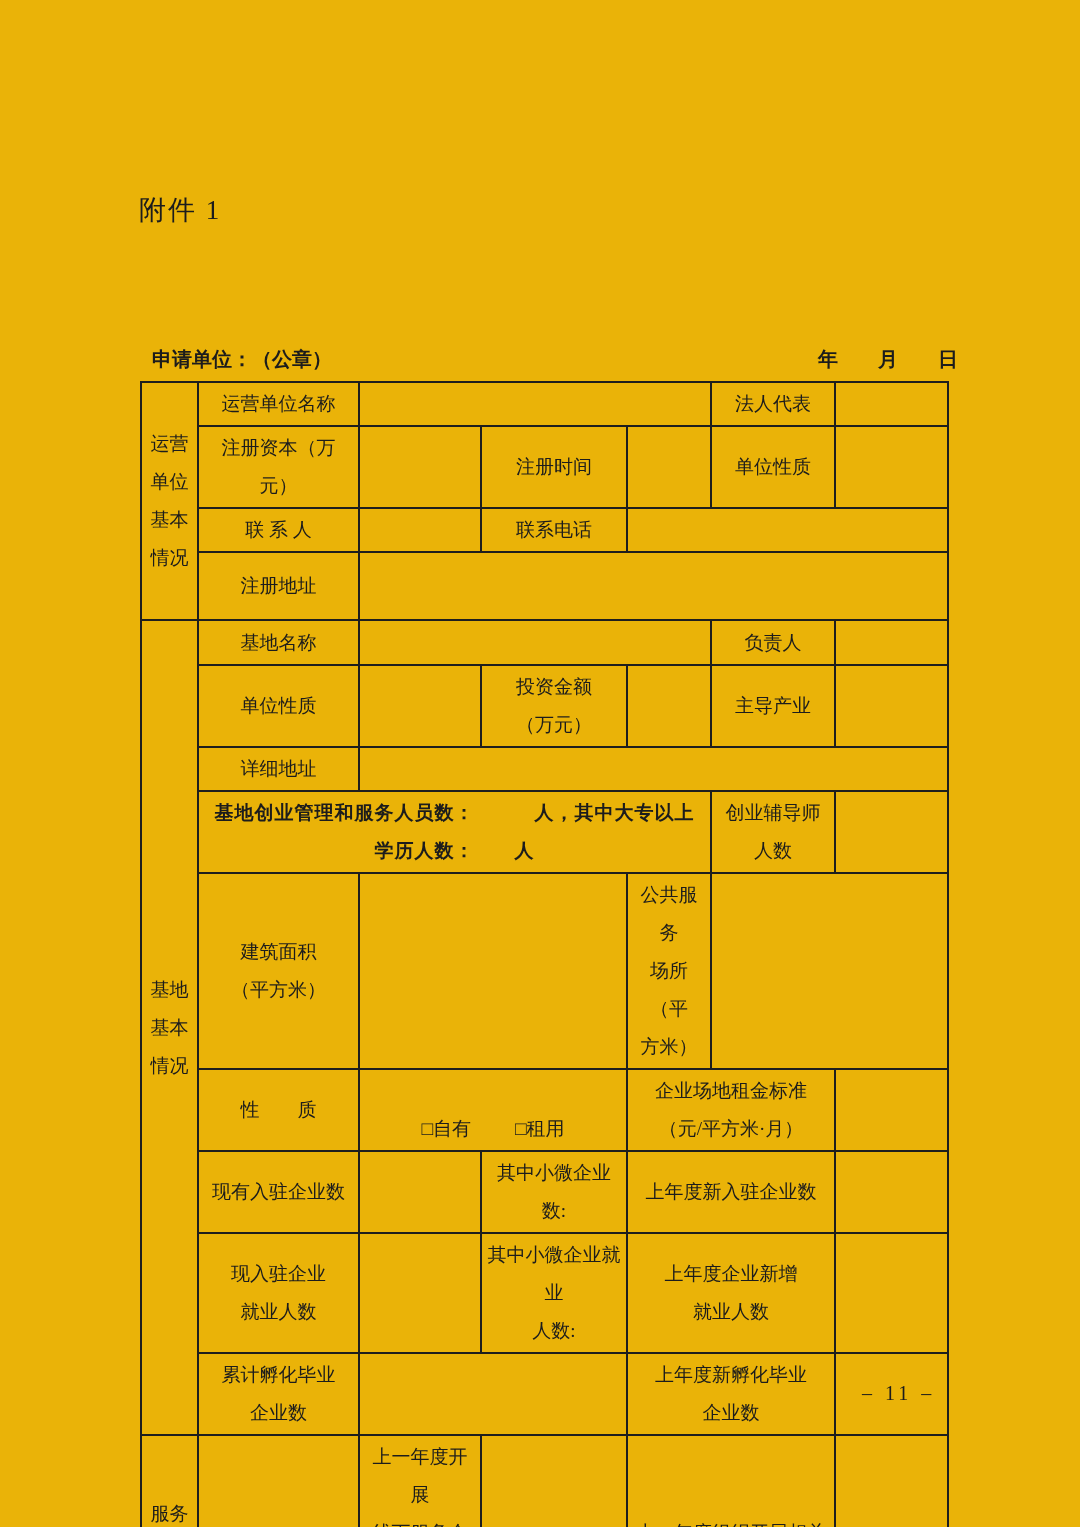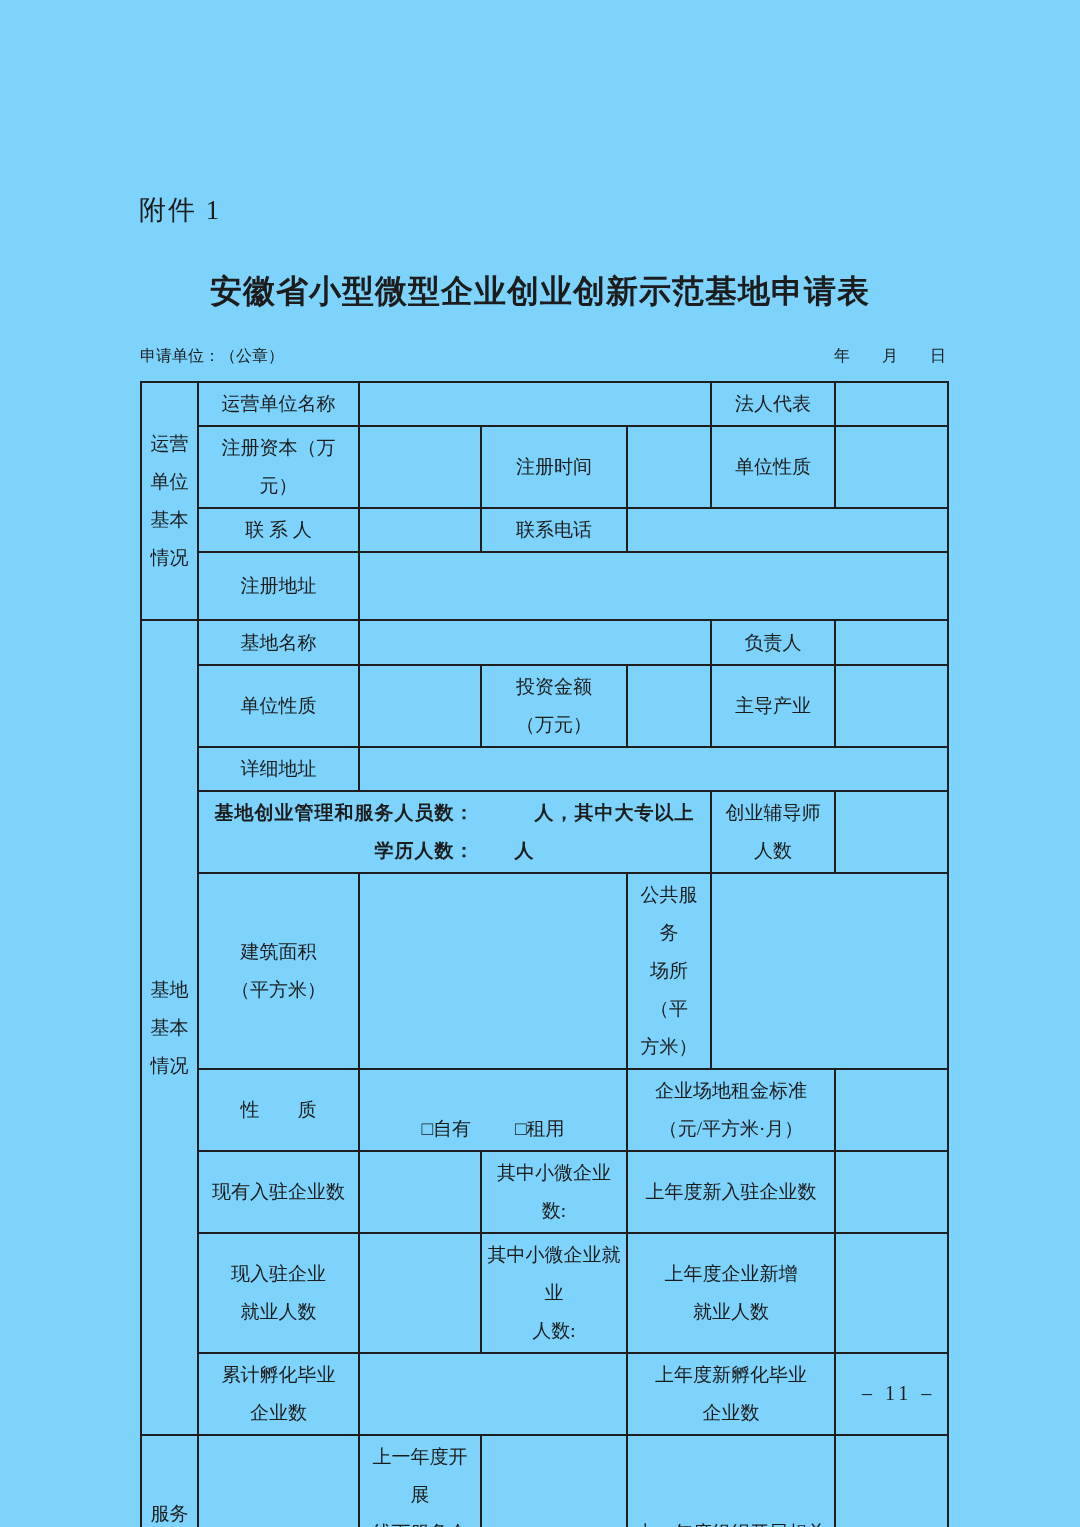--- a/index.html
+++ b/index.html
@@ -1,37 +1,38 @@
 <!DOCTYPE html>
 <html><head>
 <meta charset="utf-8">
 <style>
   html,body{margin:0;padding:0;background:#e8e8e8;}
   .page{
     position:relative;
     width:1080px;height:1527px;
     margin:0 auto;
-    background:#7dd3fc;
+    background:#eab308;
     color:#1c1c1c;
     font-family:"Liberation Serif","DejaVu Serif",serif;
     overflow:hidden;
   }
   .attachment{
     position:absolute;left:139px;top:192px;
     font-size:27px;letter-spacing:2px;font-weight:500;
   }
   .doc-title{
     position:absolute;left:0;right:0;top:270px;
     text-align:center;
     font-size:32px;font-weight:bold;letter-spacing:1px;
   }
   .subhead{
-    position:absolute;left:140px;top:346px;width:806px;
+    position:absolute;left:152px;top:346px;width:806px;
     display:flex;justify-content:space-between;align-items:flex-end;
-    font-size:16px;
+    font-size:20px;
+    font-weight:bold;
   }
   table.form{
     position:absolute;left:140px;top:381px;
     width:807px;
     border-collapse:collapse;table-layout:fixed;
   }
   table.form td{
     border:2px solid #1e1e1e;
     font-size:19px;
     text-align:center;vertical-align:middle;
@@ -55,21 +56,20 @@
   col.cA{width:57px}col.cB{width:161px}col.cC{width:122px}
   col.cD{width:146px}col.cE{width:84px}col.cF{width:124px}col.cG{width:113px}
 </style>
 </head>
 <body>
 
 <div class="page">
 
   <div class="attachment">附件 1</div>
 
-  <div class="doc-title">安徽省小型微型企业创业创新示范基地申请表</div>
 
   <div class="subhead">
     <span>申请单位：（公章）</span>
     <span>年　　月　　日</span>
   </div>
 
   <table class="form">
     <colgroup>
       <col class="cA">
         <col class="cB">

